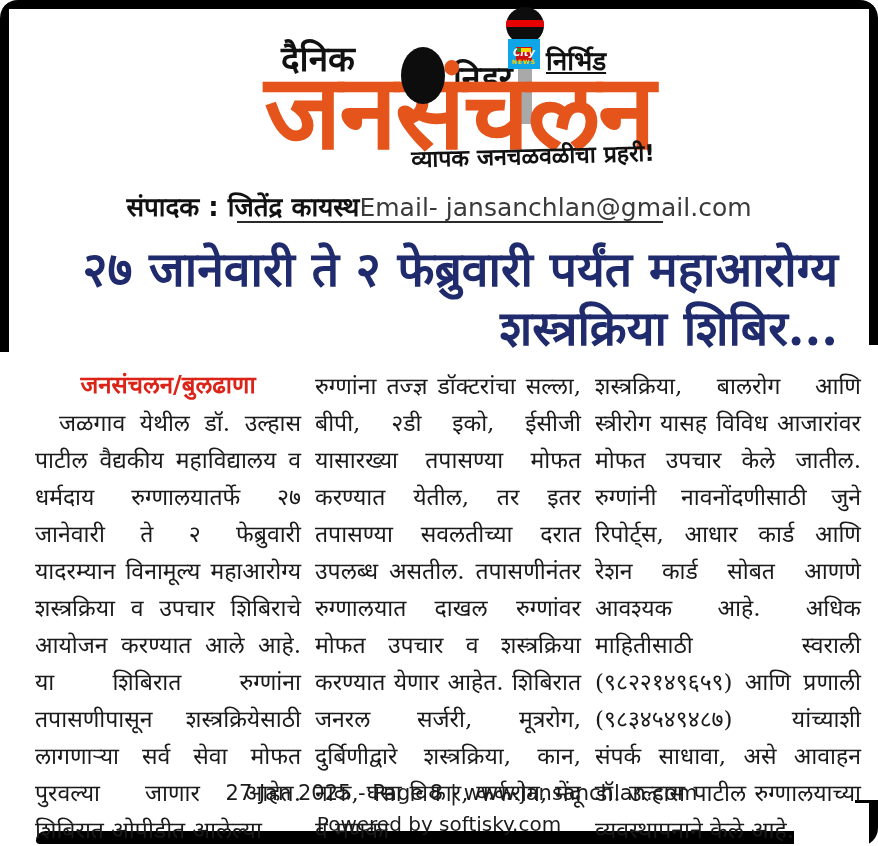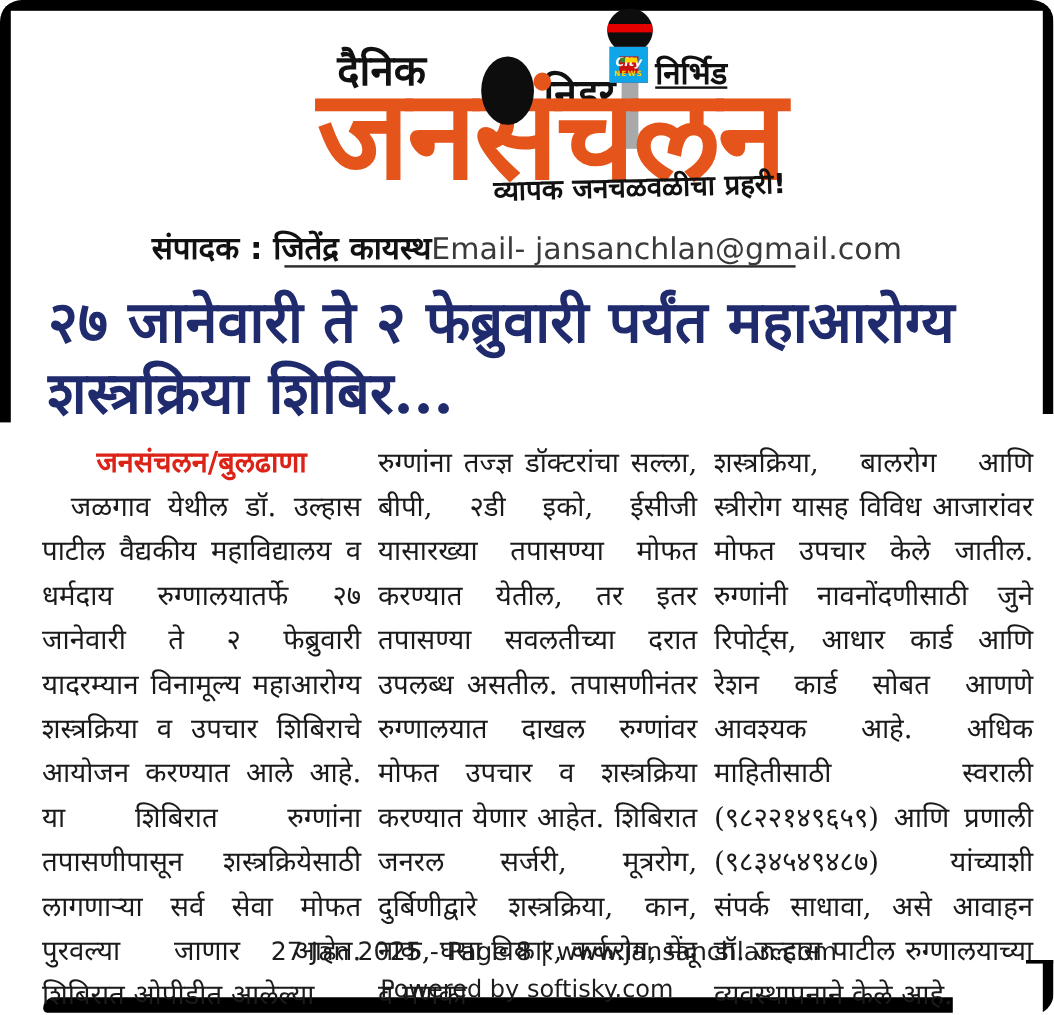--- a/index.html
+++ b/index.html
@@ -66,21 +66,21 @@
   .editor-row{
     position:absolute;left:0;top:188px;width:878px;display:flex;z-index:5;
     justify-content:center;align-items:baseline;
   }
   .editor-name{font-size:26px;font-weight:bold;color:#111;}
   .editor-email{font-size:25px;color:#3a3a3a;font-family:"DejaVu Sans",sans-serif;}
   .masthead-rule{position:absolute;left:237px;top:221px;width:426px;height:2px;background:#2a2a2a;}
 
   
   .headline{
-    position:absolute;left:40px;top:240px;width:798px;text-align:left;
+    position:absolute;left:40px;top:240px;width:798px;text-align:right;
     color:var(--headline-navy);font-family:"DejaVu Serif",serif;font-weight:bold;
     font-size:48px;line-height:59px;
   }
 
   
   .article{
     position:absolute;left:35px;top:368px;width:826px;display:flex;gap:14px;
     font-family:"DejaVu Serif",serif;
   }
   .col{flex:1 1 0;min-width:0;}

